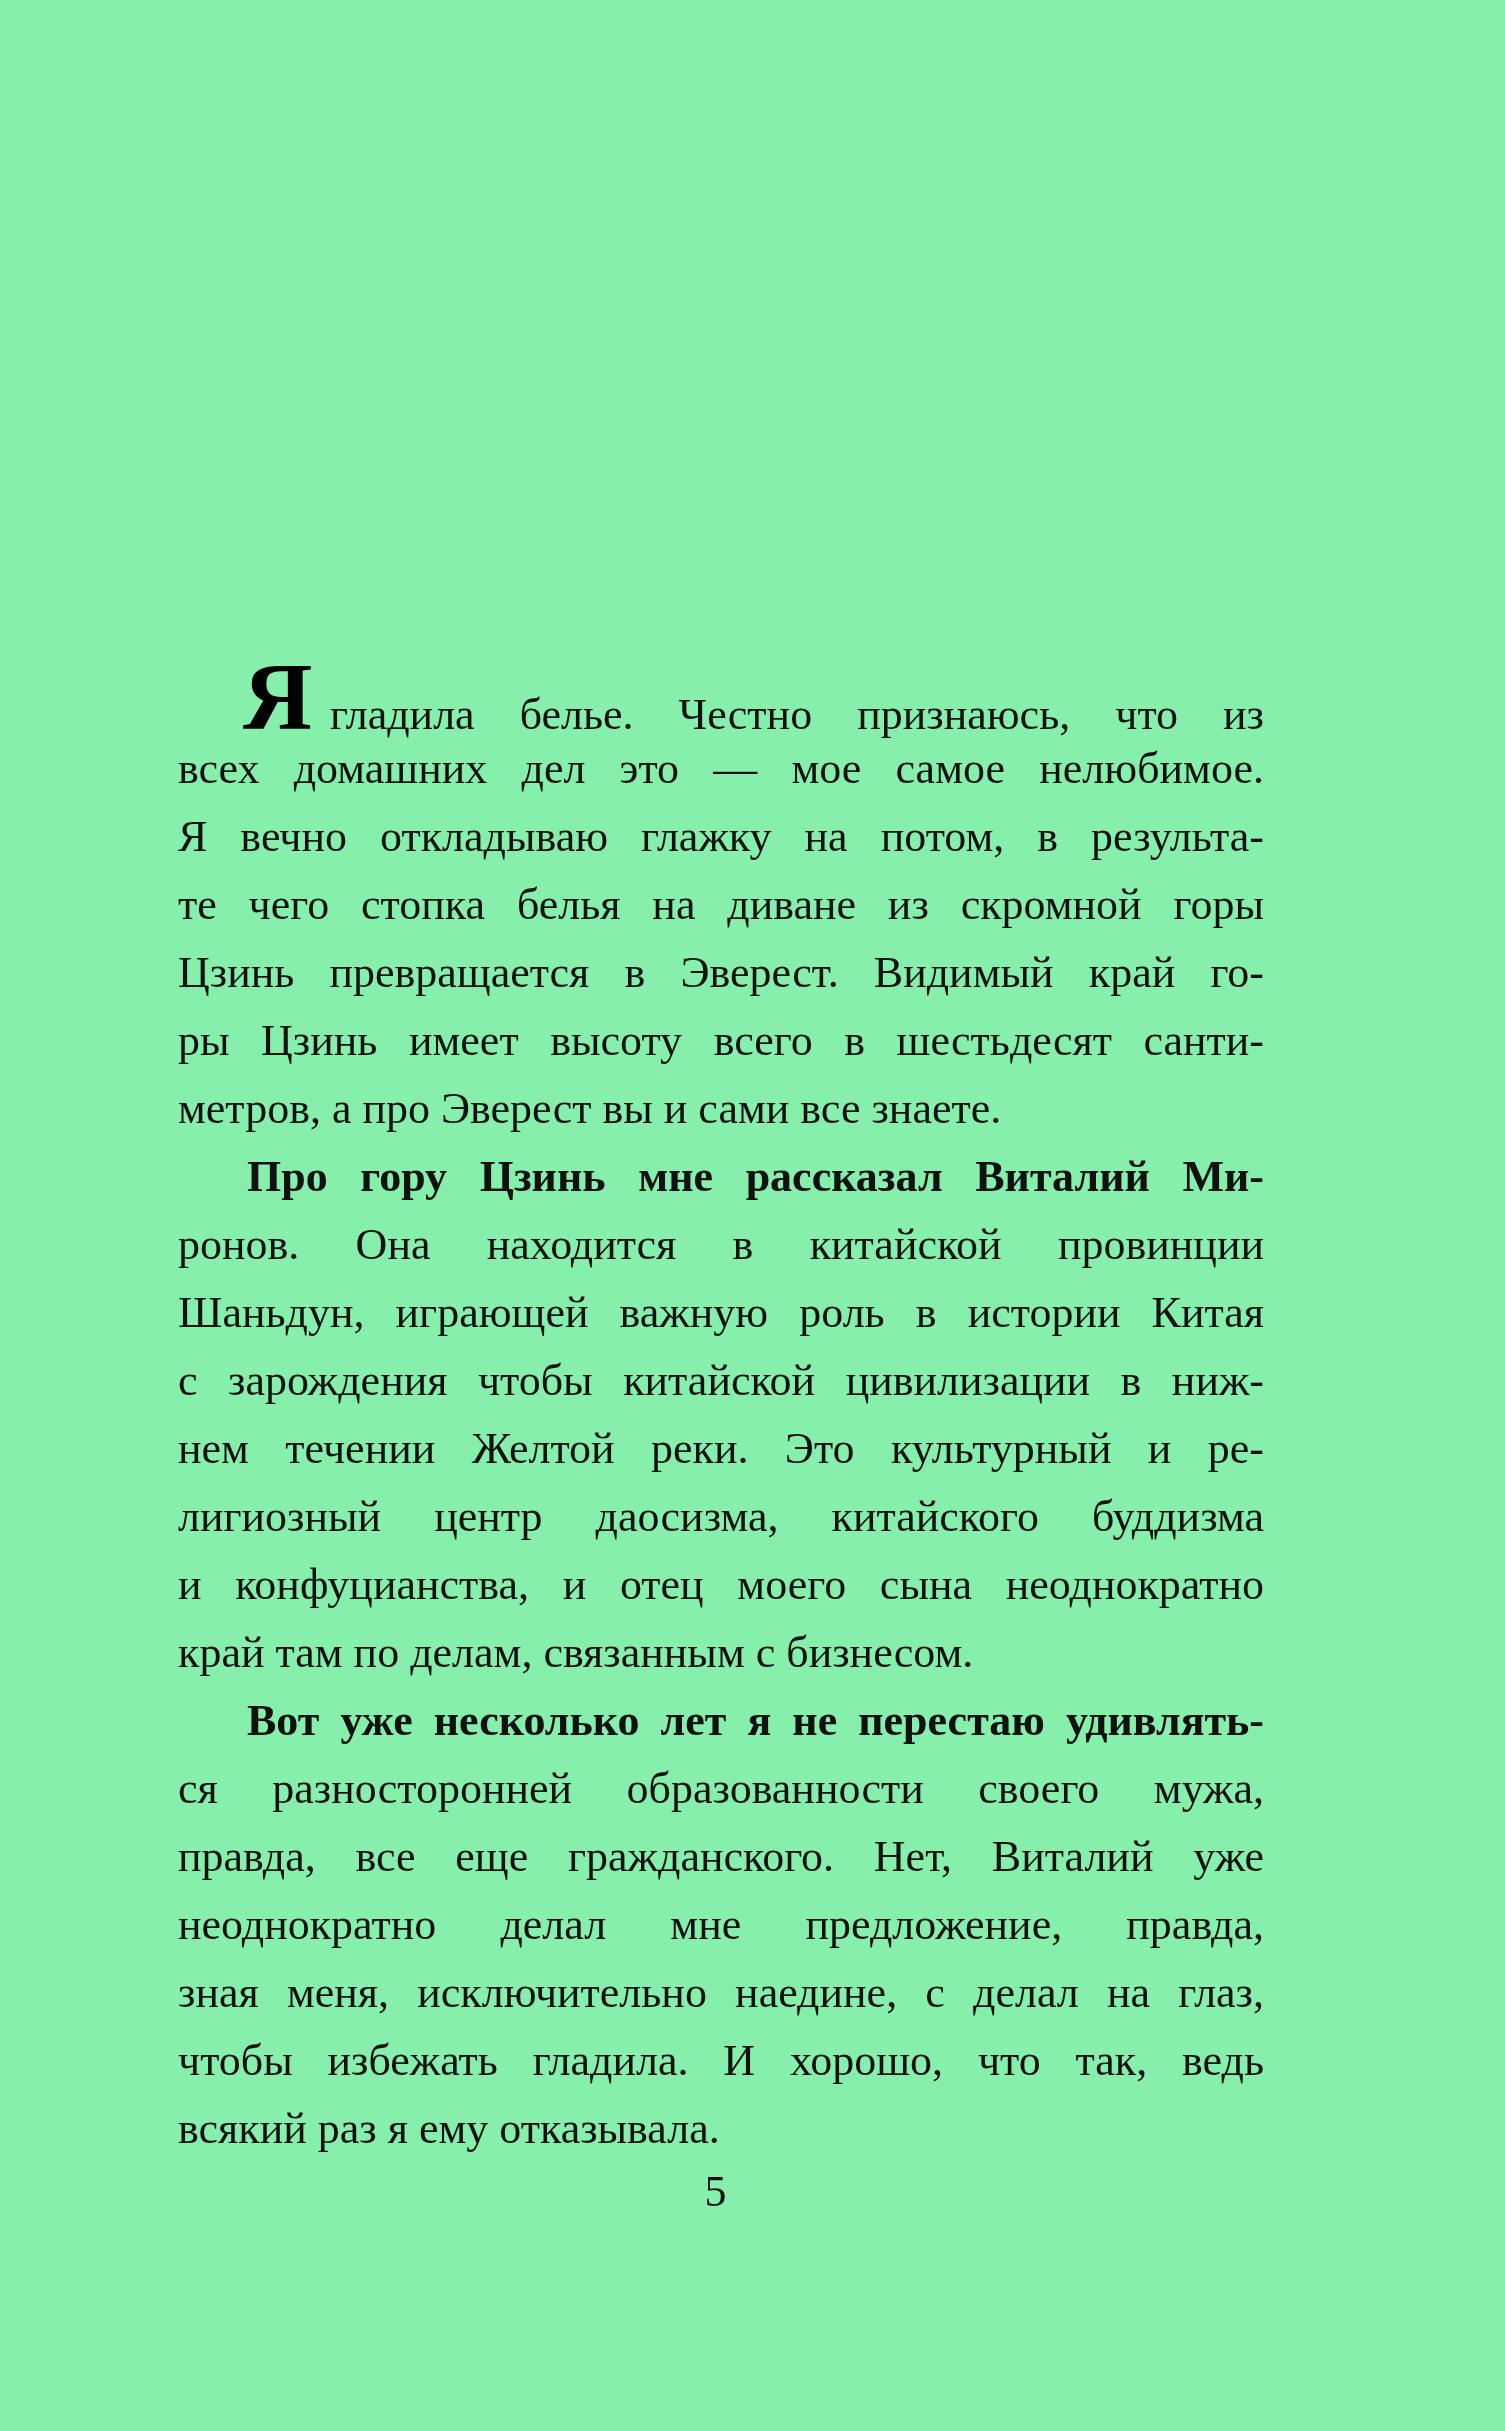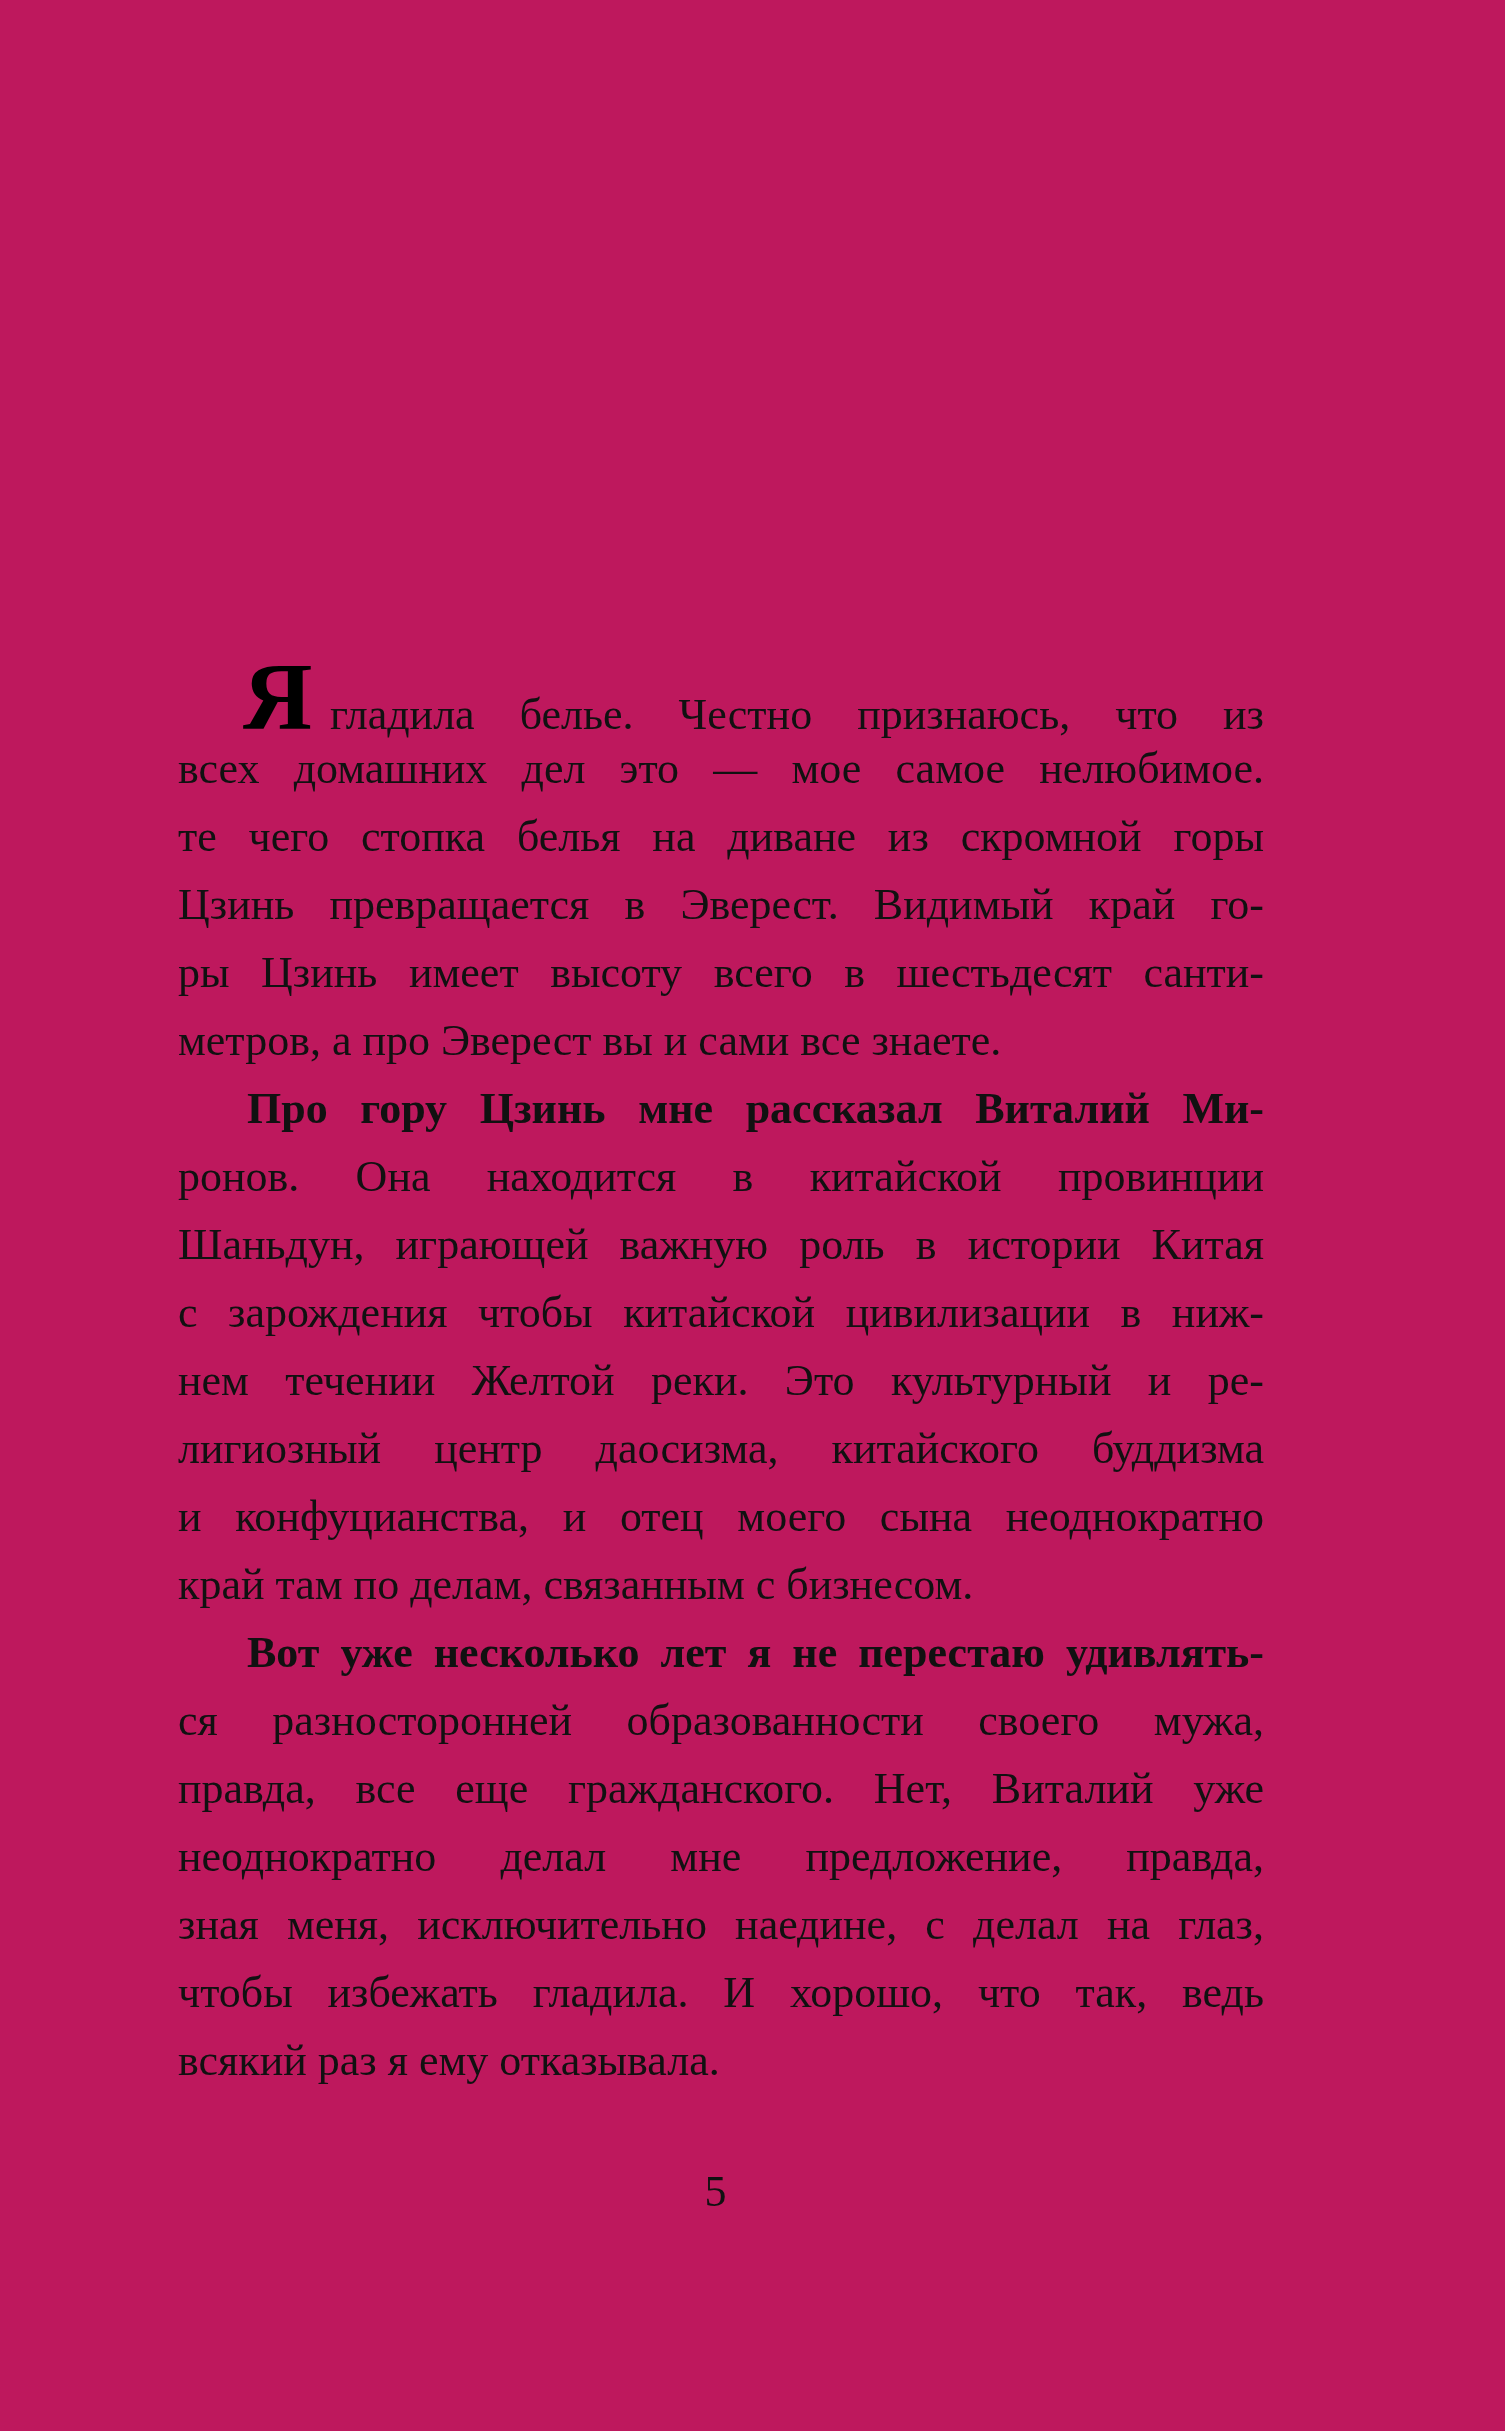--- a/index.html
+++ b/index.html
@@ -1,17 +1,17 @@
 <!DOCTYPE html>
 <html><head>
 <meta charset="utf-8">
 <style>
   html, body { margin: 0; padding: 0; background: #ffffff; }
   body { width: 1506px; height: 2432px; position: relative; overflow: hidden; }
-  .page { position: absolute; left: 0; top: 0; width: 1506px; height: 2432px; background: #be185d; }
+  .page { position: absolute; left: 0; top: 0; width: 1506px; height: 2432px; background: #86efac; }
   .text-block {
     position: absolute;
     left: 178px;
     top: 667px;
     width: 1086px;
     font-family: "Liberation Serif", "DejaVu Serif", serif;
     font-size: 44px;
     line-height: 68px;
     color: #111111;
   }
@@ -50,20 +50,21 @@
 </style>
 </head>
 <body>
 
 <div class="page">
   <div class="text-block">
 
     <div>
       <span class="line drop"><span class="dropcap">Я</span><span>гладила белье. Честно признаюсь, что из</span></span>
       <span class="line">всех домашних дел это — мое самое нелюбимое.</span>
+      <span class="line">Я вечно откладываю глажку на потом, в результа-</span>
       <span class="line">те чего стопка белья на диване из скромной горы</span>
       <span class="line">Цзинь превращается в Эверест. Видимый край го-</span>
       <span class="line">ры Цзинь имеет высоту всего в шестьдесят санти-</span>
       <span class="line last">метров, а про Эверест вы и сами все знаете.</span>
     </div>
 
     <div>
       <span class="line indent">Про гору Цзинь мне рассказал Виталий Ми-</span>
       <span class="line">ронов. Она находится в китайской провинции</span>
       <span class="line">Шаньдун, играющей важную роль в истории Китая</span>

